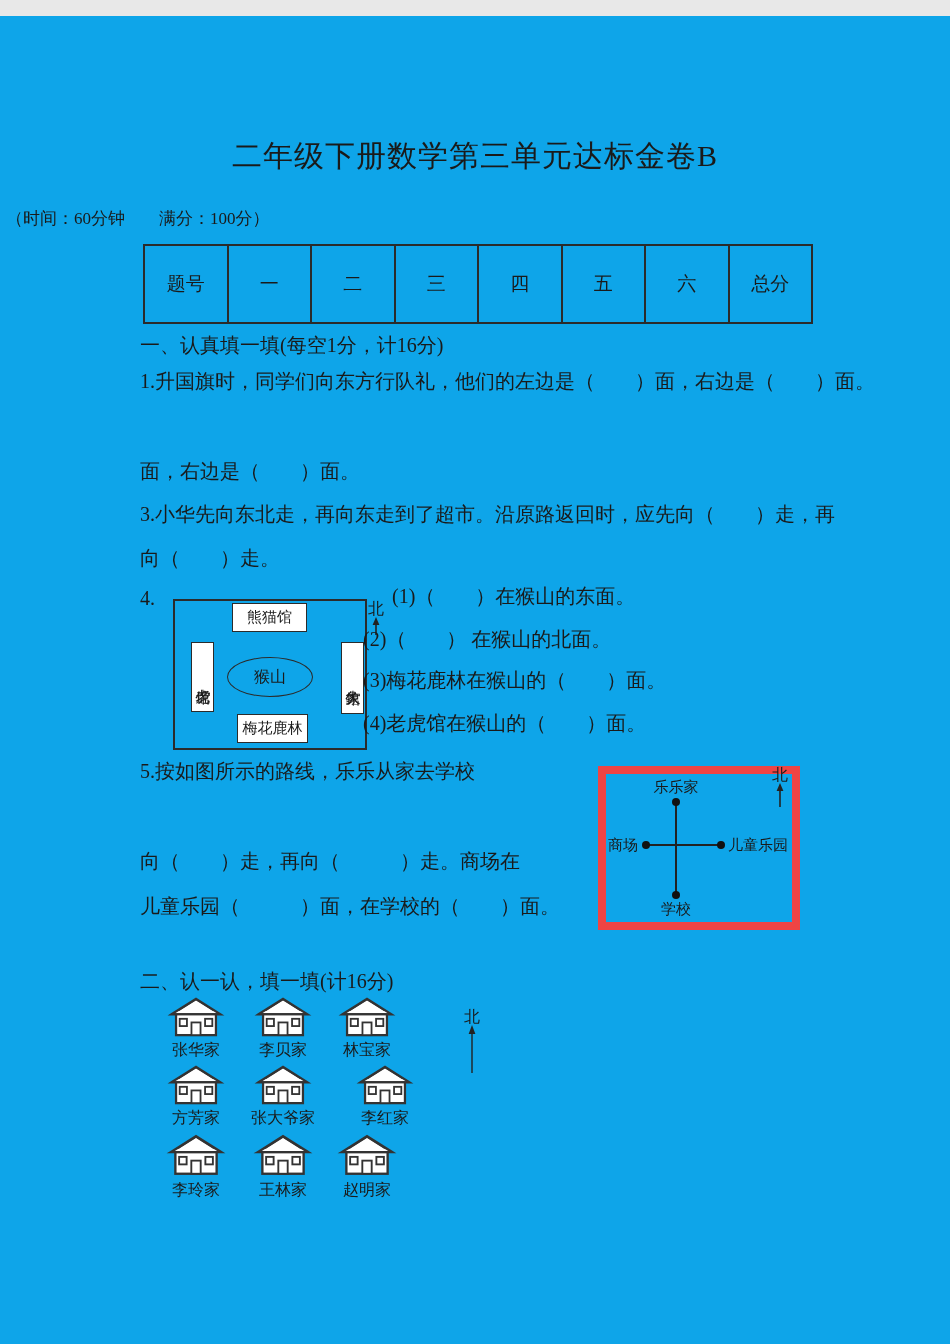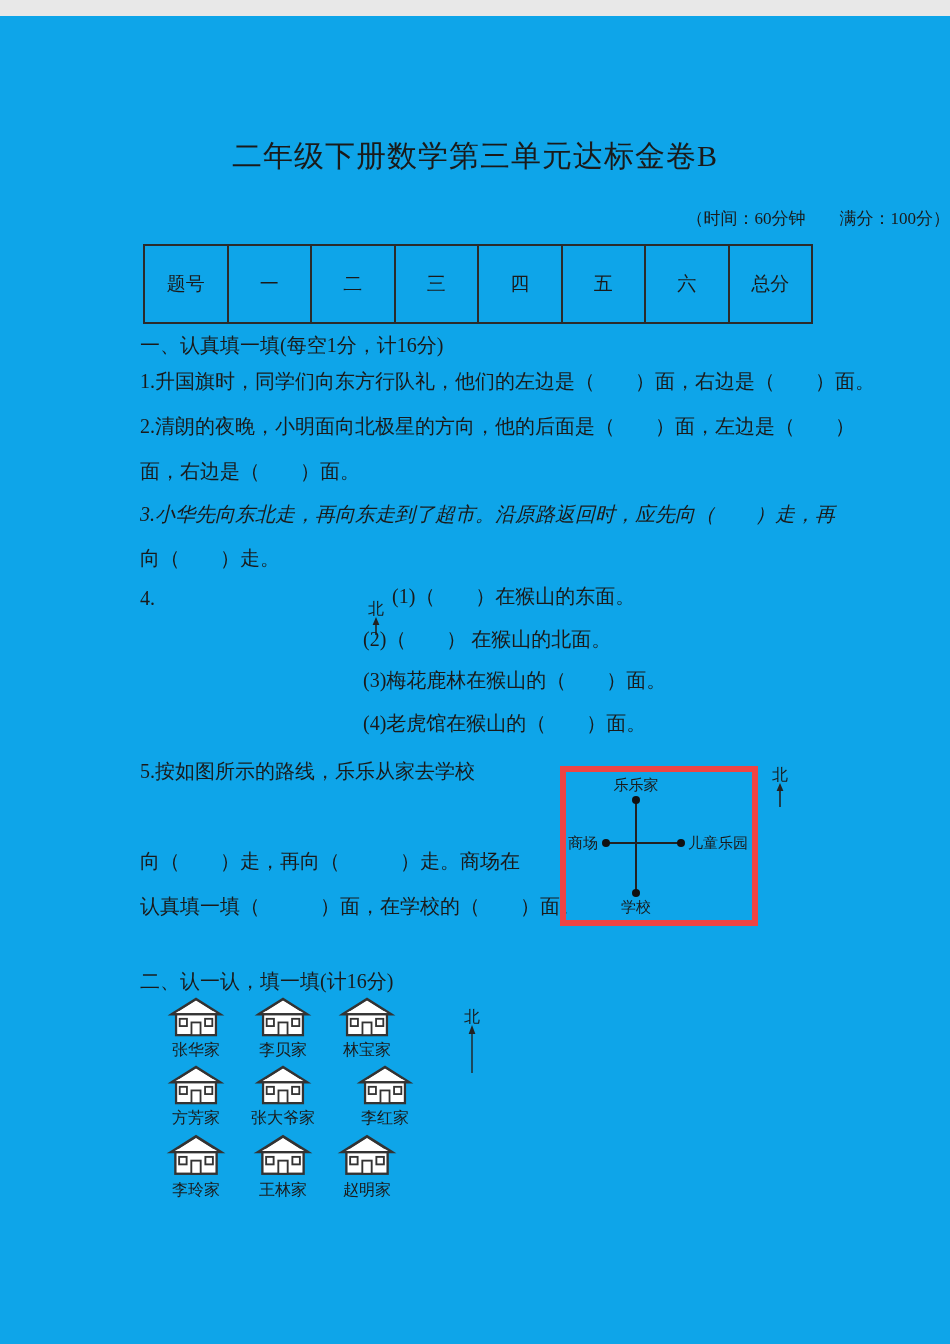--- a/index.html
+++ b/index.html
@@ -4,21 +4,21 @@
 <style>
   html,body { margin:0; padding:0; background:#e8e8e8; }
   .page {
     position:relative; width:950px; height:1332px; margin:16px auto;
     background:#0ea5e9; overflow:hidden;
     font-family:"Liberation Serif","DejaVu Serif",serif;
     color:#1a1a1a;
   }
   .abs { position:absolute; white-space:nowrap; }
   .title { left:0; right:0; top:120px; text-align:center; font-size:30px; letter-spacing:1px; }
-  .subtitle { left:0; right:0; top:191px; text-align:right; font-size:17px; }
+  .subtitle { left:0; right:0; top:191px; text-align:left; font-size:17px;padding-left:6px; }
   table.score {
     position:absolute; left:143px; top:228px; width:670px; height:80px;
     border-collapse:collapse; table-layout:fixed;
   }
   table.score td {
     border:2px solid #2b2b2b; text-align:center; vertical-align:middle;
     font-size:19px; height:40px; padding:16px;
   }
   .bodyline { font-size:20px; line-height:1.25; }
   .sechead { font-size:20px; }
@@ -32,21 +32,21 @@
   .q4map .vert { writing-mode:vertical-rl; text-orientation:upright; line-height:1; }
   .q4map .ellipse {
     position:absolute; left:52px; top:56px; width:84px; height:38px;
     border:1.5px solid #2b2b2b; border-radius:50%;
     display:flex; align-items:center; justify-content:center; font-size:16px;
   }
   
   .north { display:flex; flex-direction:column; align-items:center; }
   .north .nlabel { font-size:16px; line-height:1; }
   
-  .q5map { left:560px; top:750px; width:186px; height:148px; border:6px solid #ef4444; }
+  .q5map { left:598px; top:750px; width:186px; height:148px; border:8px solid #ef4444; }
   .q5map .mapline { position:absolute; background:#222; }
   .q5map .dot { position:absolute; width:8px; height:8px; border-radius:50%; background:#111; }
   .q5map .mlabel { position:absolute; font-size:15px; white-space:nowrap; }
   
   .housecell { position:absolute; width:100px; display:flex; flex-direction:column; align-items:center; }
   .housecell .hlabel { font-size:16px; margin-top:2px; white-space:nowrap; }
   svg.house { display:block; }
 </style>
 </head>
 <body>
@@ -81,44 +81,50 @@
       <td>五</td>
       <td>六</td>
       <td>总分</td>
     </tr>
   </tbody>
     </table>
 
   <div class="abs sechead" style="left:140px; top:316px;">一、认真填一填(每空1分，计16分)</div>
 
   <div class="abs bodyline" style="left:140px; top:353px;">1.升国旗时，同学们向东方行队礼，他们的左边是（　　）面，右边是（　　）面。</div>
-  <div class="abs bodyline" style="left:140px; top:398px;">2.清朗的夜晚，小明面向北极星的方向，他的后面是（　　）面，左边是（　　）</div>
   <div class="abs bodyline" style="left:140px; top:443px;">面，右边是（　　）面。</div>
-  <div class="abs bodyline" style="left:140px; top:486px;font-style:italic;">3.小华先向东北走，再向东走到了超市。沿原路返回时，应先向（　　）走，再</div>
+  <div class="abs bodyline" style="left:140px; top:486px;">3.小华先向东北走，再向东走到了超市。沿原路返回时，应先向（　　）走，再</div>
   <div class="abs bodyline" style="left:140px; top:530px;">向（　　）走。</div>
 
   <div class="abs bodyline" style="left:140px; top:570px;">4.</div>
 
+  <div class="abs q4map">
+    <div class="hall" style="left:57px; top:2px; width:73px; height:27px;">熊猫馆</div>
+    <div class="hall vert" style="left:16px; top:41px; width:21px; height:68px;">老虎馆</div>
+    <div class="hall vert" style="left:166px; top:41px; width:21px; height:70px;">大象馆</div>
+    <div class="ellipse">猴山</div>
+    <div class="hall" style="left:62px; top:113px; width:69px; height:27px;">梅花鹿林</div>
+  </div>
 
   <div class="abs north" style="left:368px; top:585px;">
     <span class="nlabel">北</span>
     <svg width="12" height="18" viewBox="0 0 12 18">
       <line x1="6" y1="18" x2="6" y2="6" stroke="#222" stroke-width="1.6"></line>
       <polygon points="6,0 2.6,8 9.4,8" fill="#222"></polygon>
     </svg>
   </div>
 
   <div class="abs bodyline" style="left:392px; top:568px;">(1)（　　）在猴山的东面。</div>
   <div class="abs bodyline" style="left:363px; top:611px;">(2)（　　） 在猴山的北面。</div>
   <div class="abs bodyline" style="left:363px; top:652px;">(3)梅花鹿林在猴山的（　　）面。</div>
   <div class="abs bodyline" style="left:363px; top:695px;">(4)老虎馆在猴山的（　　）面。</div>
 
   <div class="abs bodyline" style="left:140px; top:743px;">5.按如图所示的路线，乐乐从家去学校</div>
   <div class="abs bodyline" style="left:140px; top:833px;">向（　　）走，再向（　　　）走。商场在</div>
-  <div class="abs bodyline" style="left:140px; top:878px;">认真填一填（　　　）面，在学校的（　　）面。</div>
+  <div class="abs bodyline" style="left:140px; top:878px;">儿童乐园（　　　）面，在学校的（　　）面。</div>
 
   <div class="abs q5map">
     <div class="mapline" style="left:69px; top:27px; width:2px; height:95px;"></div>
     <div class="mapline" style="left:40px; top:70px; width:76px; height:2px;"></div>
     <div class="dot" style="left:66px; top:24px;"></div>
     <div class="dot" style="left:36px; top:67px;"></div>
     <div class="dot" style="left:111px; top:67px;"></div>
     <div class="dot" style="left:66px; top:117px;"></div>
     <div class="mlabel" style="left:70px; top:4px; transform:translateX(-50%);">乐乐家</div>
     <div class="mlabel" style="left:2px; top:62px;">商场</div>

